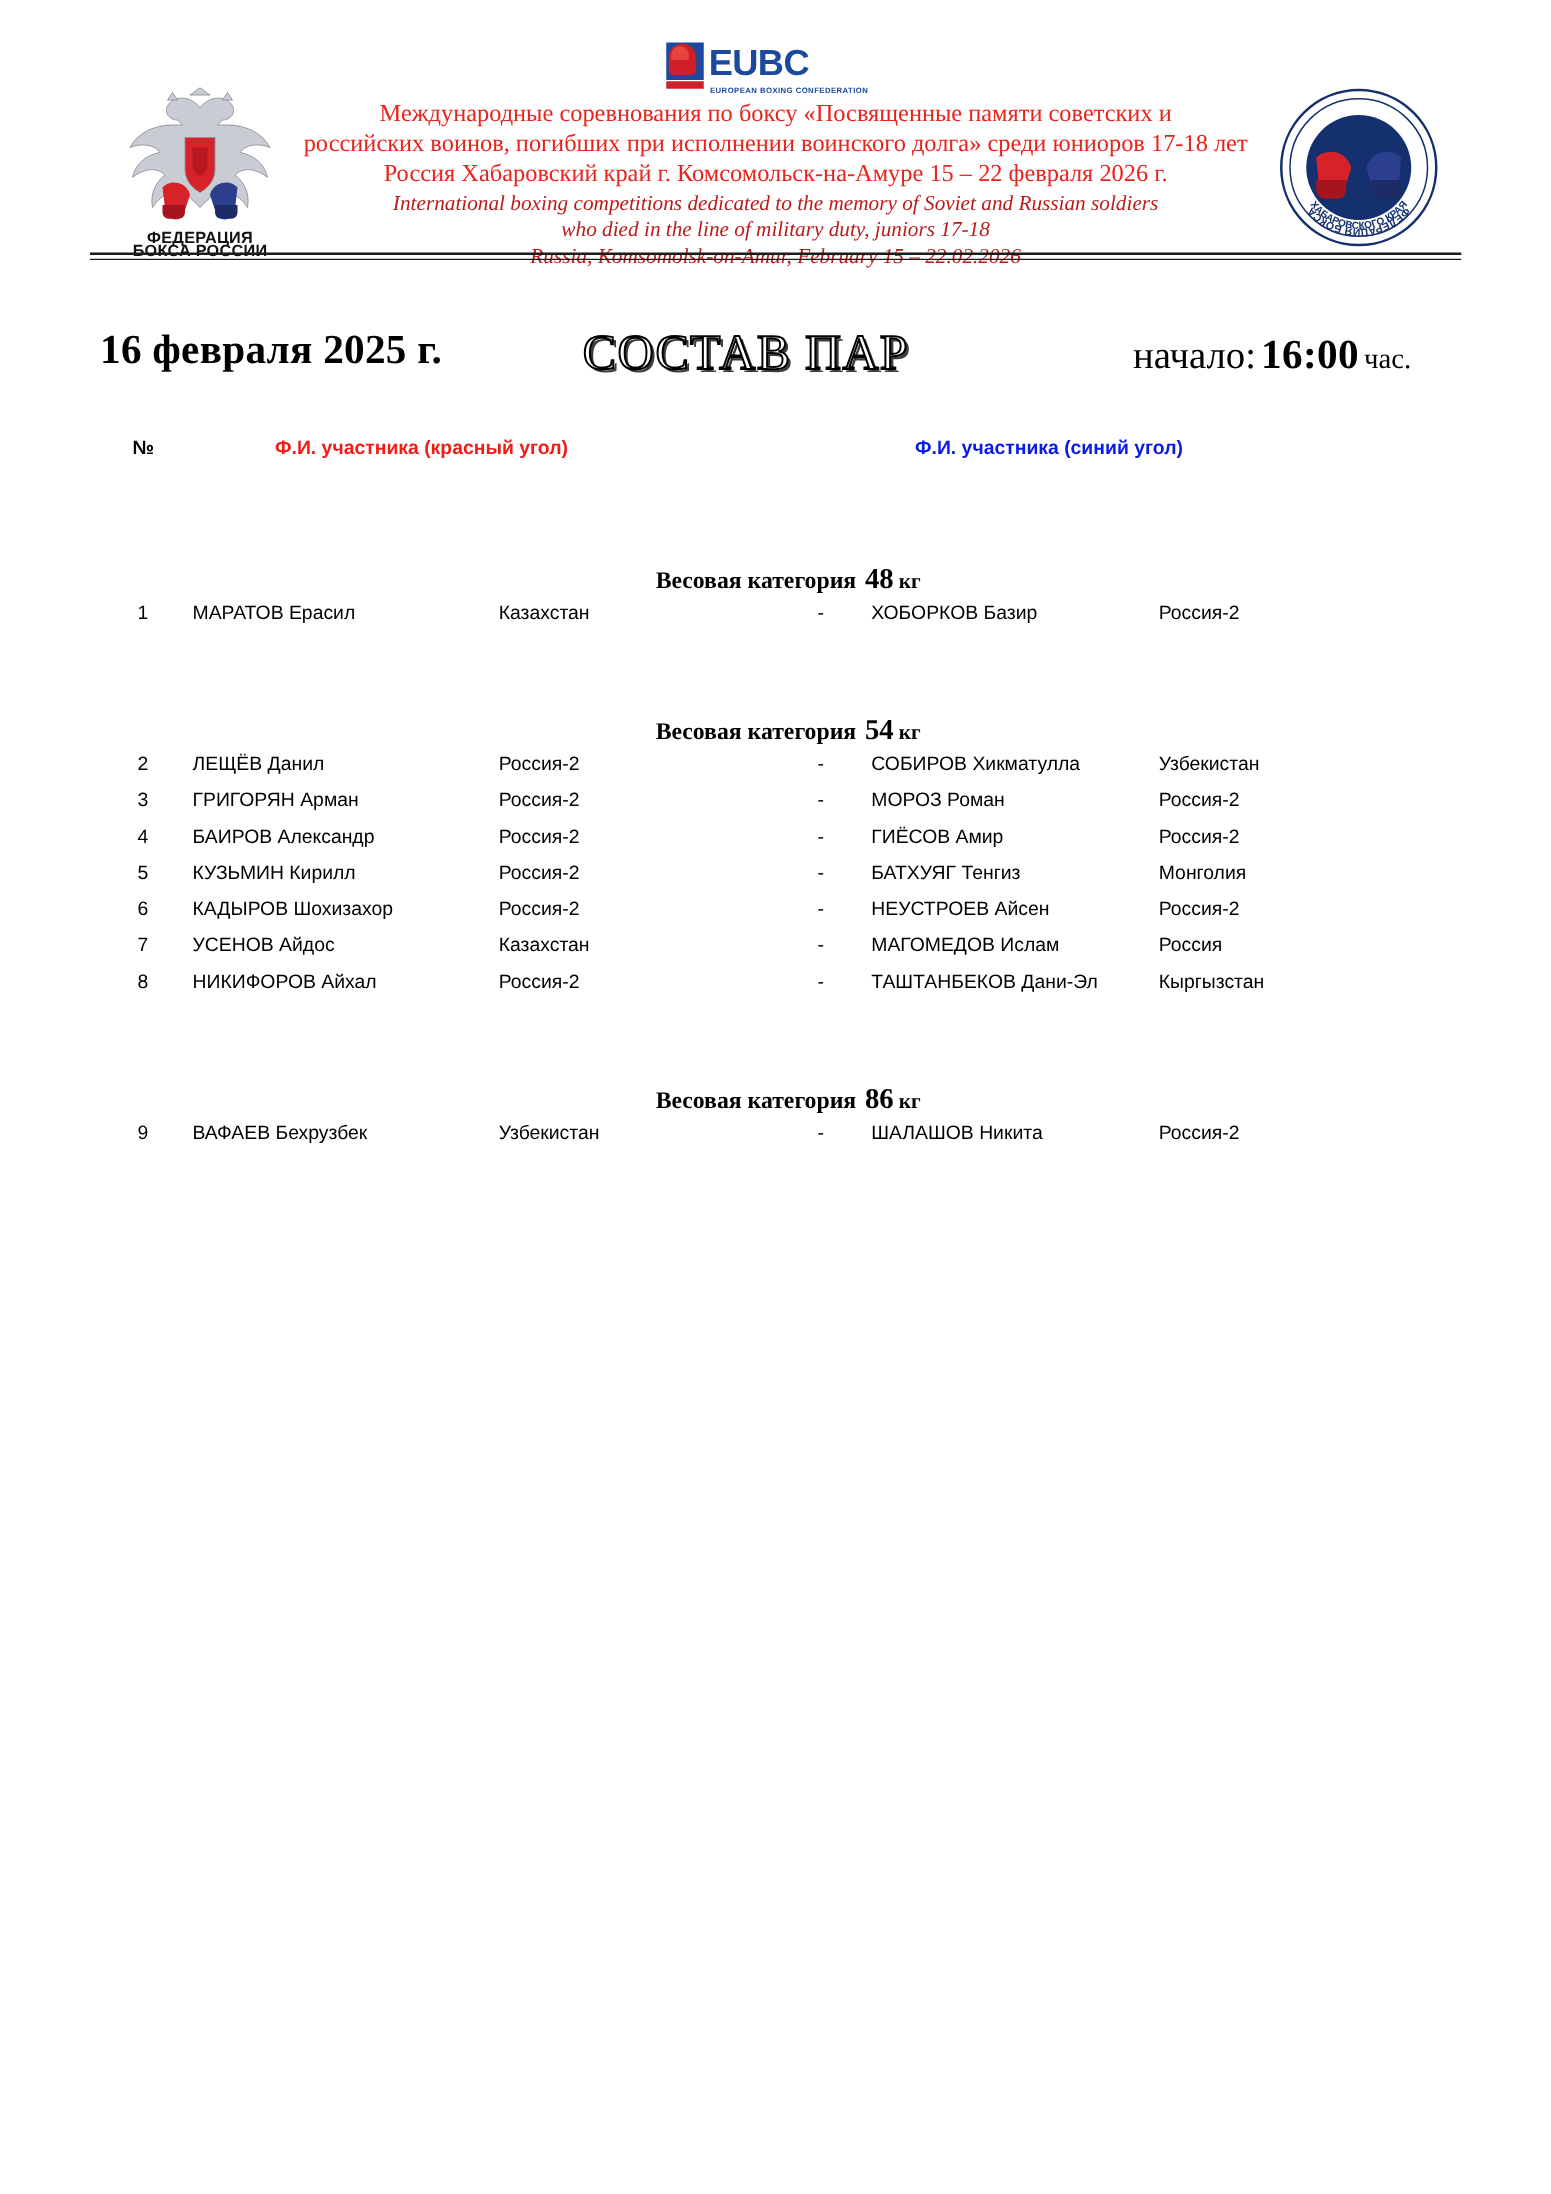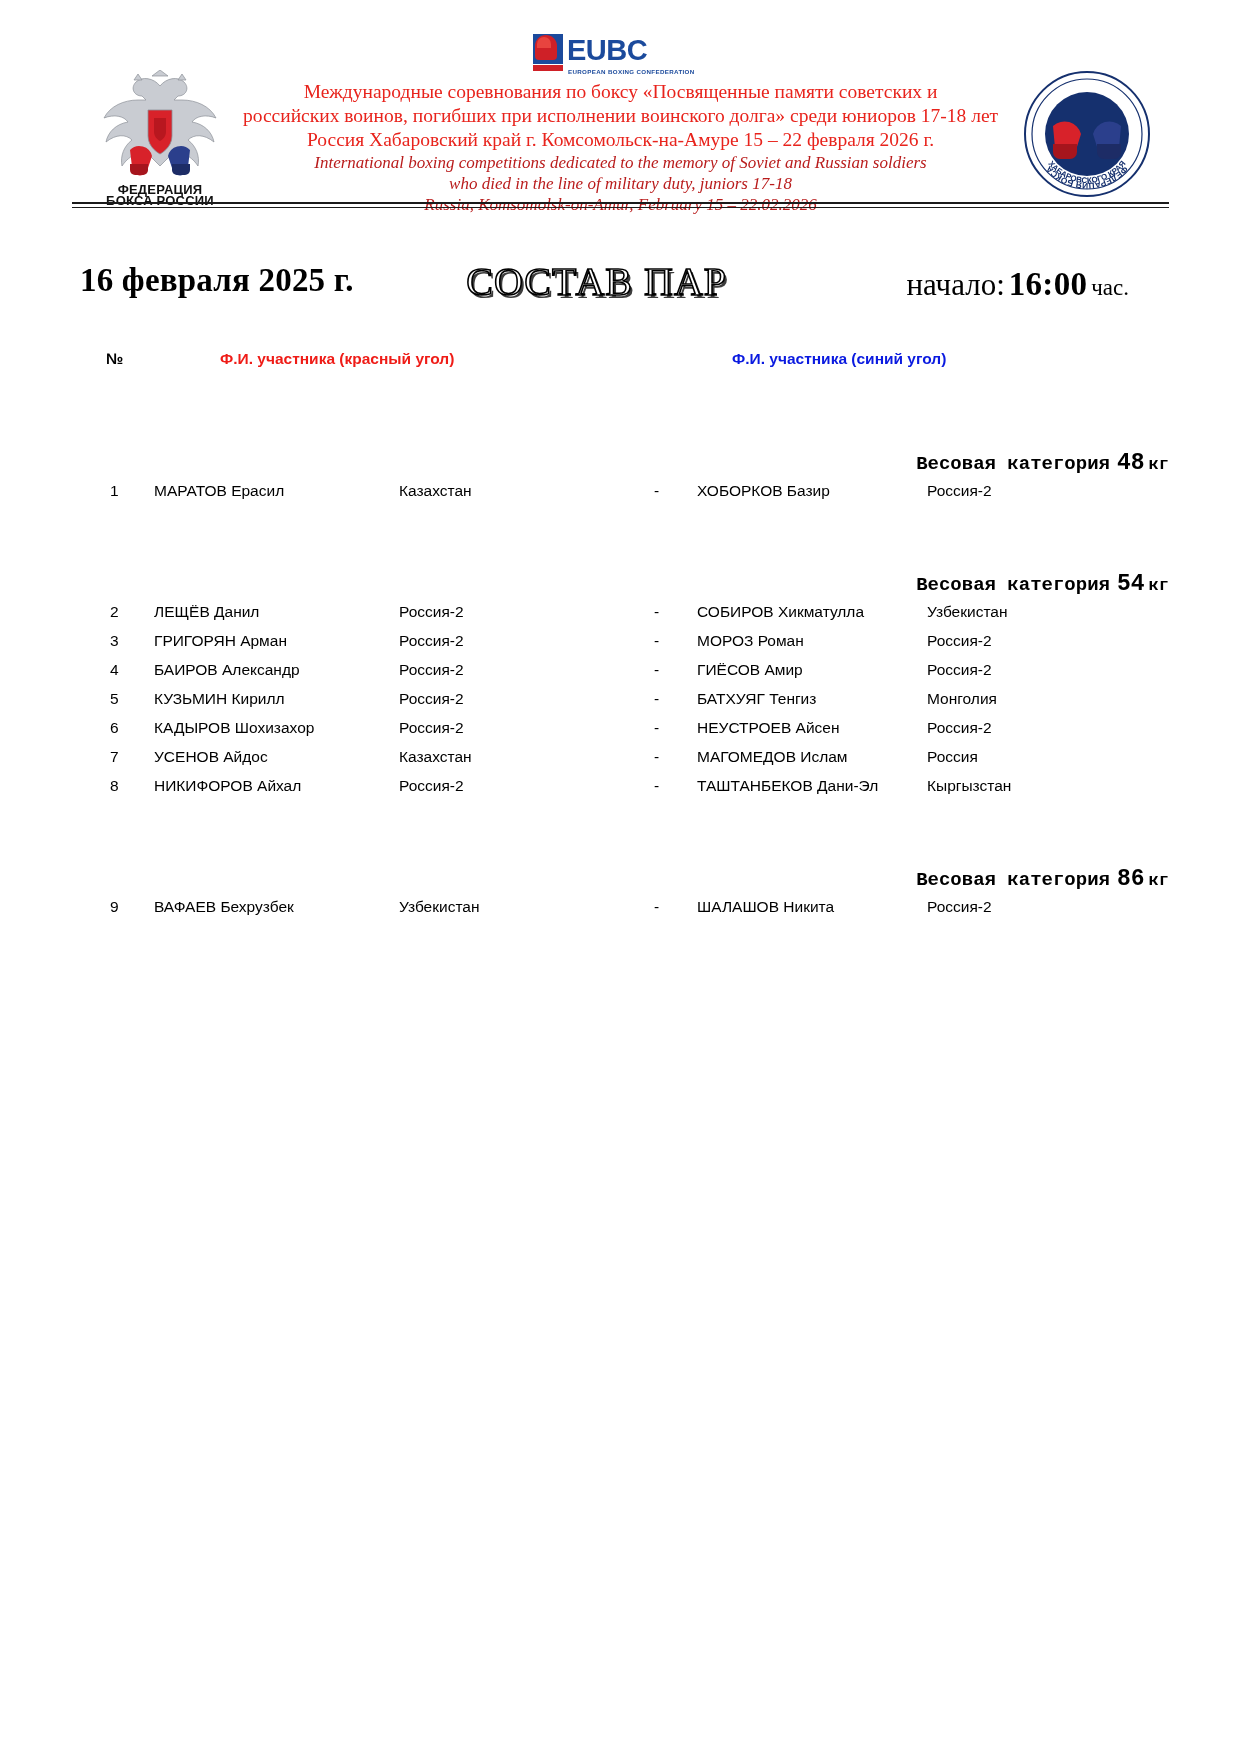--- a/index.html
+++ b/index.html
@@ -189,22 +189,22 @@
     position: absolute;
     left: 660px;
     top: 0;
     color: #0a1ae0;
     white-space: nowrap;
   }
 
   .weight-block { position: relative; }
 
   .weight-title {
-    text-align: right;
-    font-family: Liberation Mono, monospace;
+    text-align: center;
+    font-family: Liberation Serif, serif;
     font-weight: bold;
     font-size: 19px;
     padding-left: 20px;
     white-space: nowrap;
   }
   .weight-title .wt-kg-num {
     font-size: 23px;
     padding-left: 7px;
   }
   .weight-title .wt-kg-unit {

